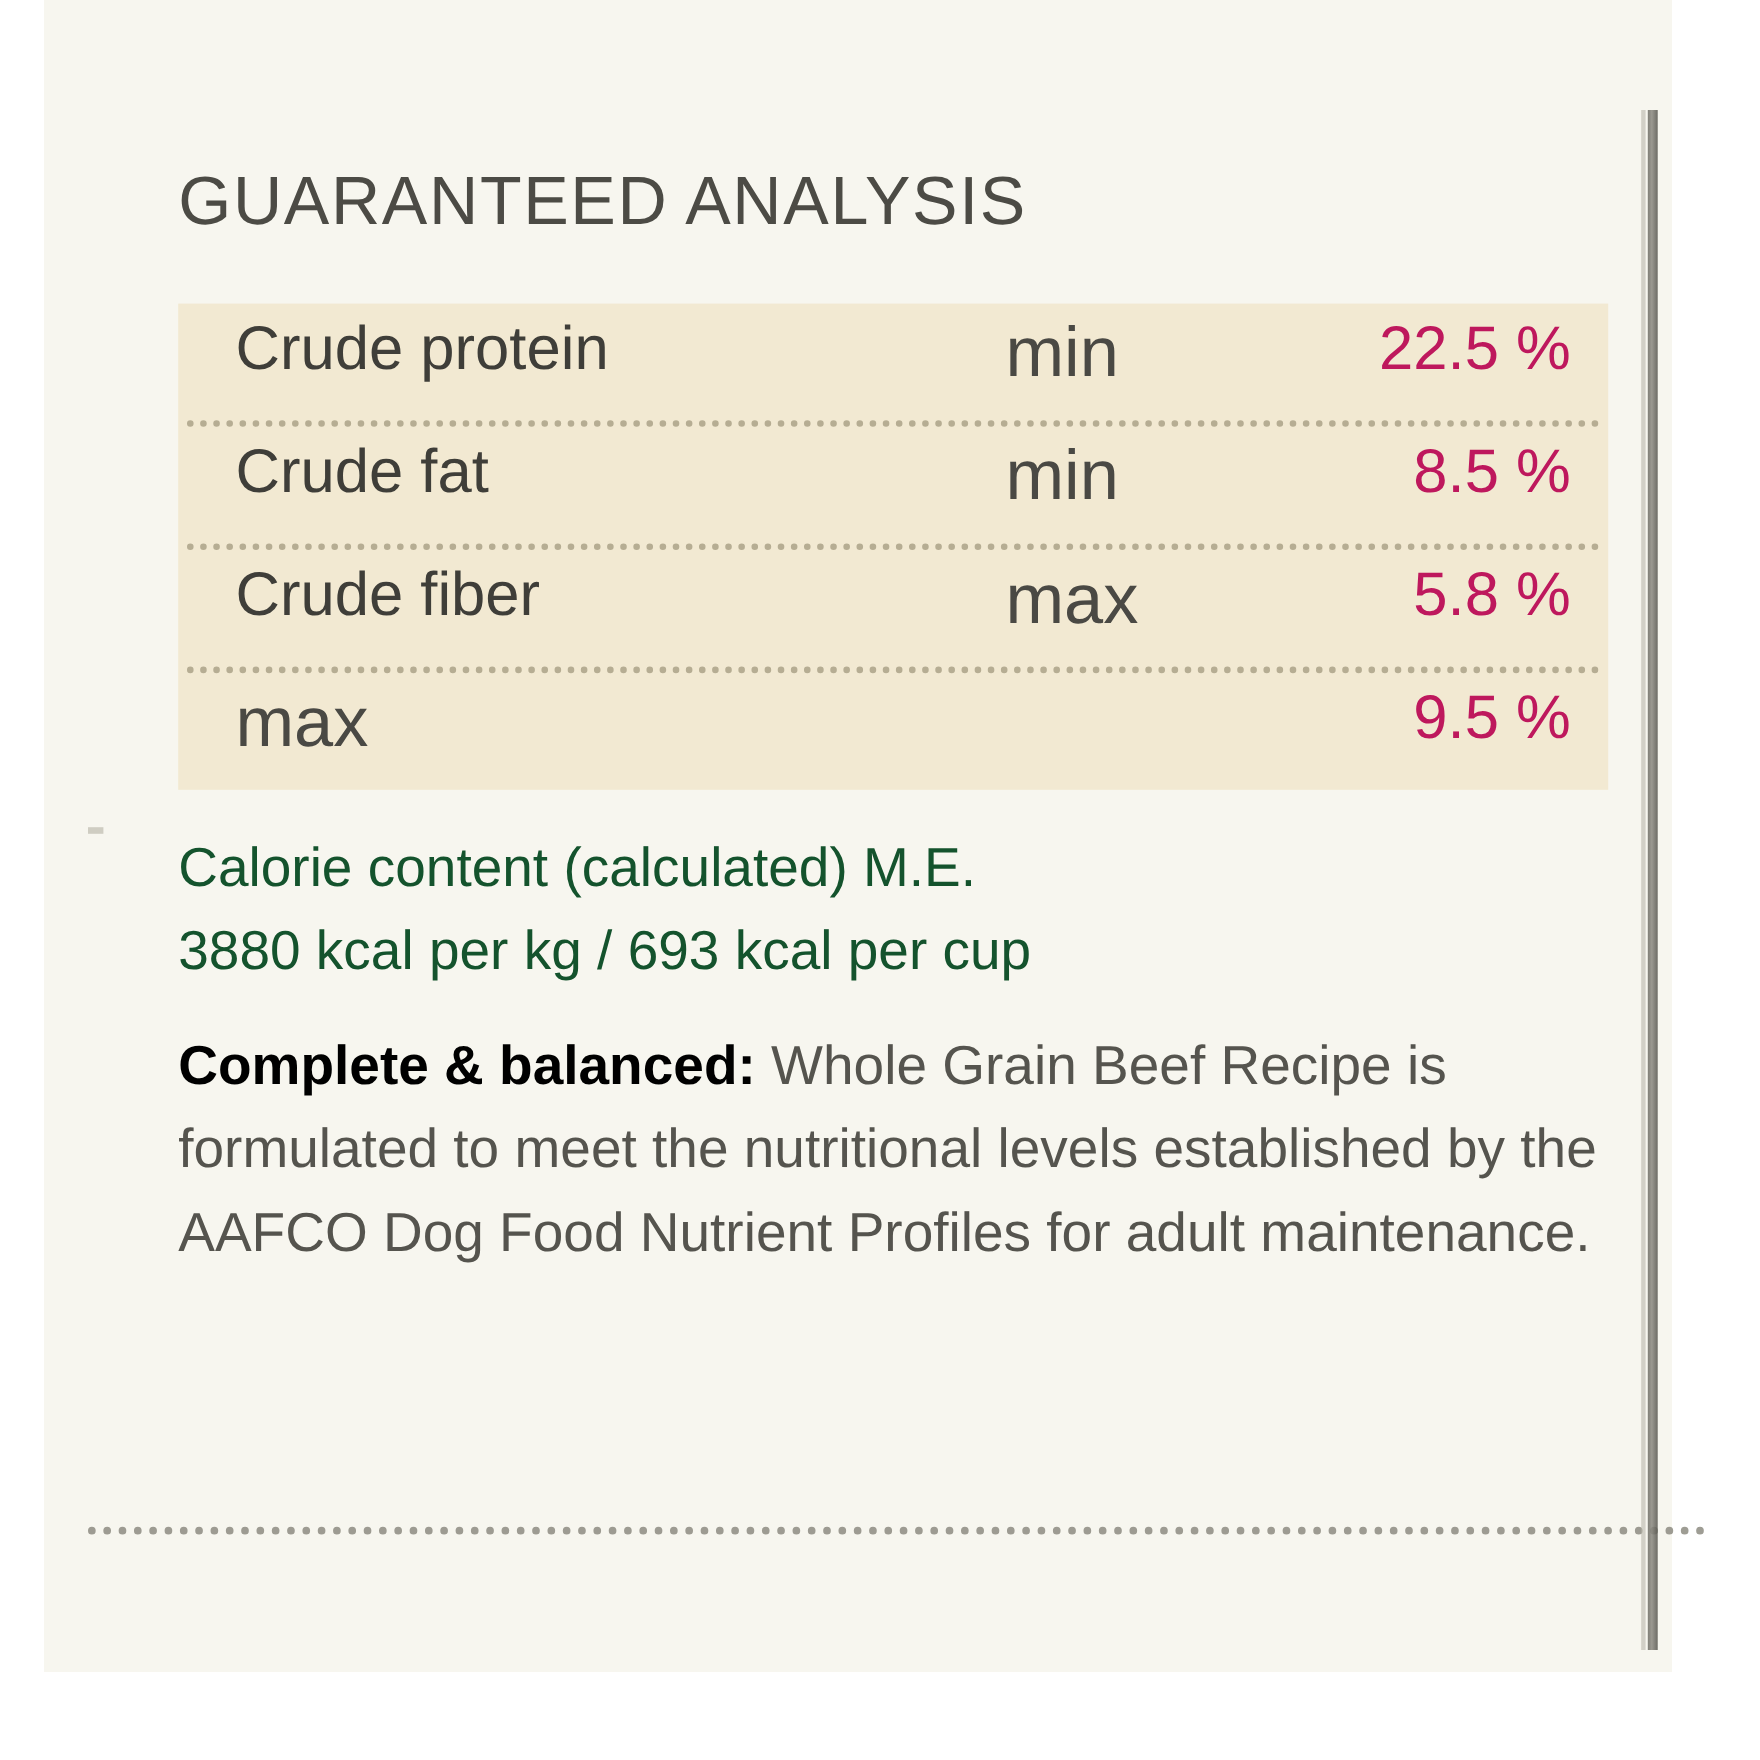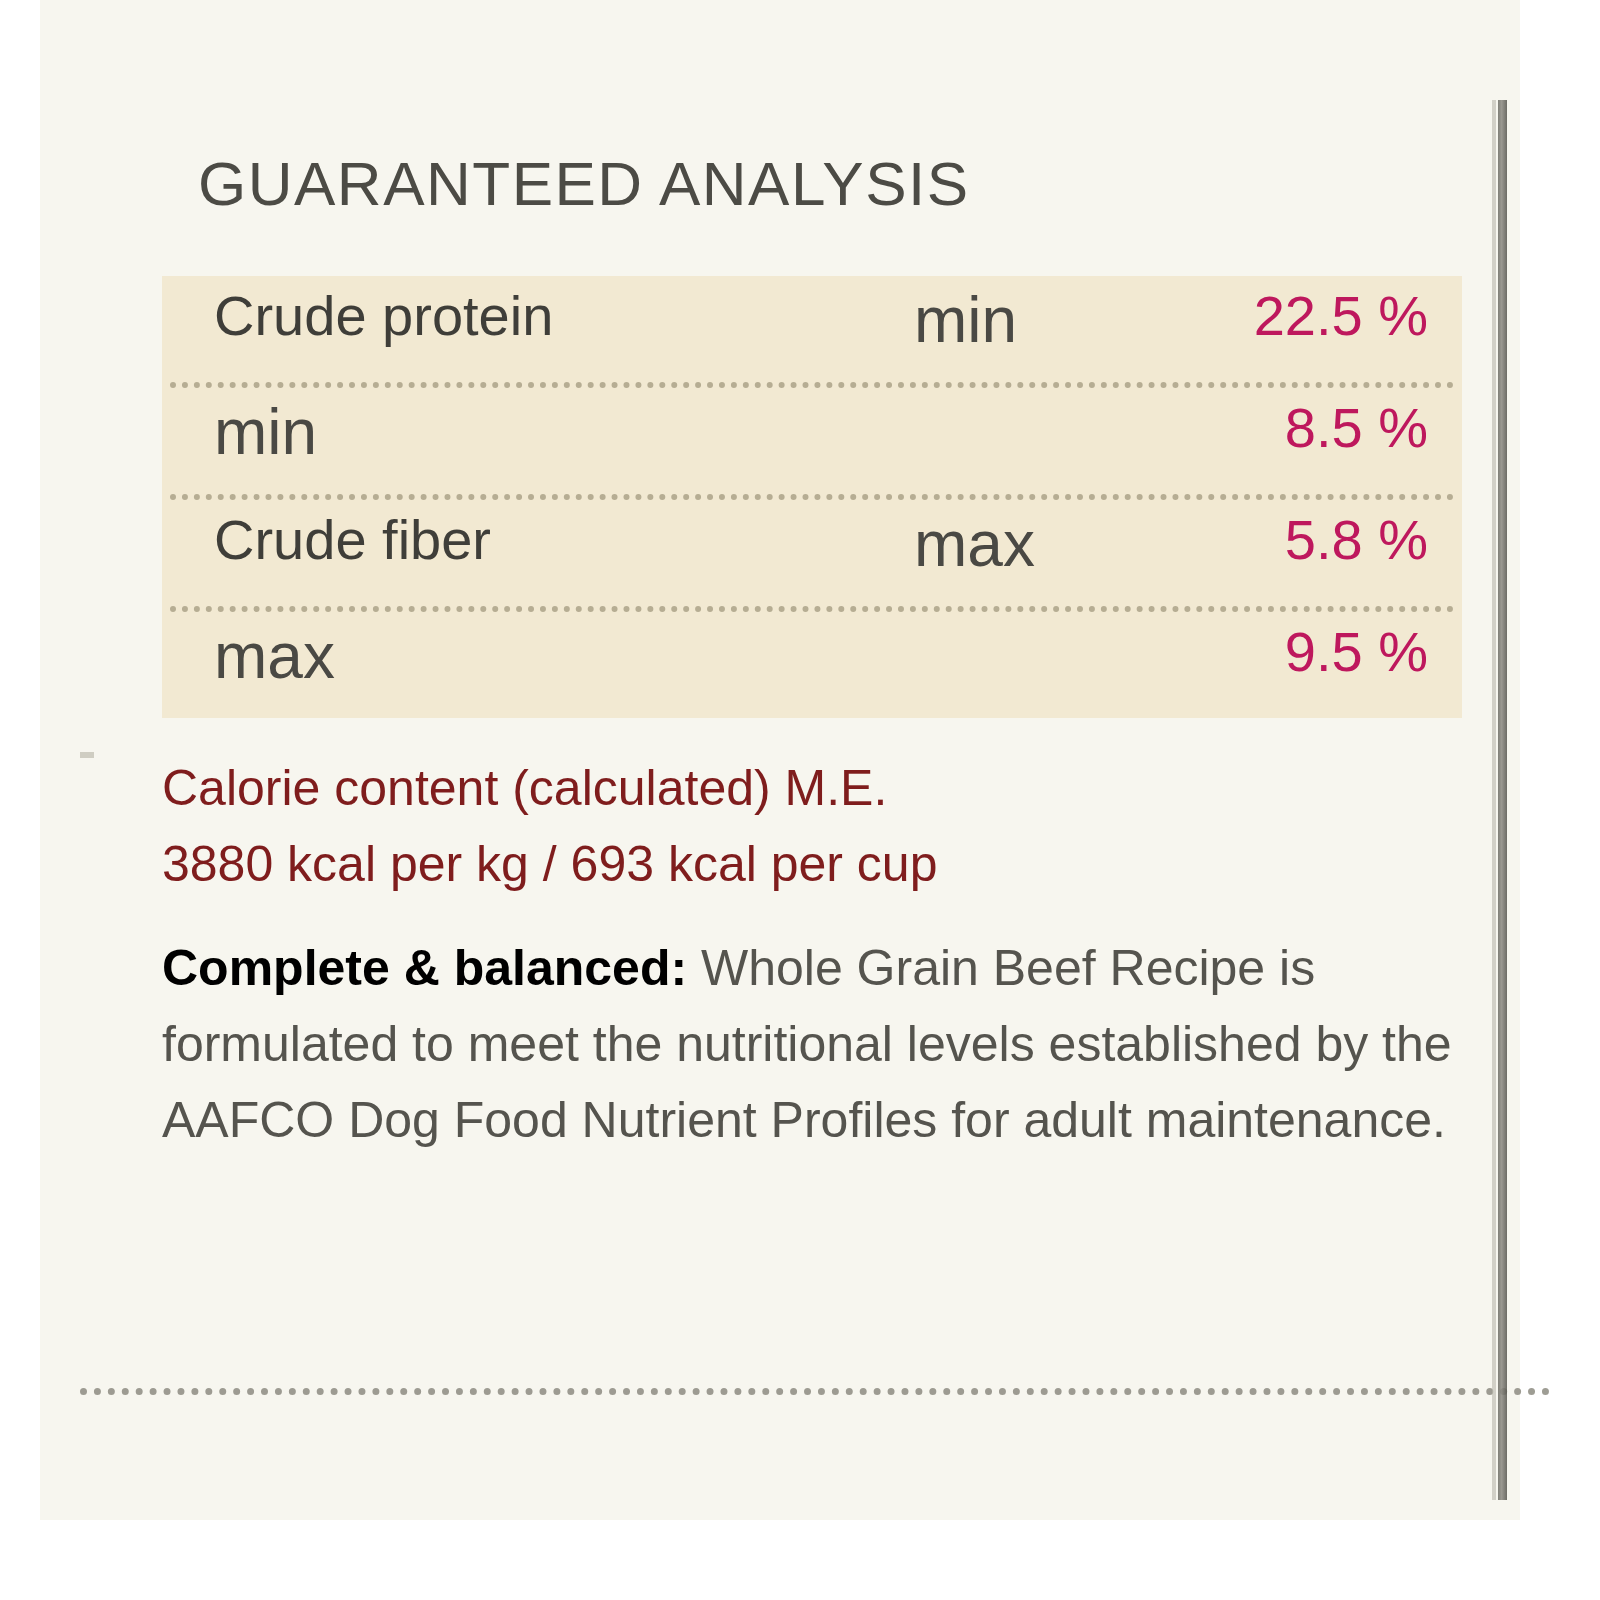--- a/index.html
+++ b/index.html
@@ -47,21 +47,20 @@
   .title {
     position: absolute;
     left: 122px;
     top: 148px;
     font-size: 62px;
     letter-spacing: 1.5px;
     color: #4c4b45;
     font-family: "Liberation Sans", sans-serif;
     font-weight: 400;
     white-space: nowrap;
-    margin-left: 36px;
   }
 
   
   .ga-block {
     position: absolute;
     left: 122px;
     top: 276px;
     width: 1300px;
     background: #f2e9d2;
     padding: 0;
@@ -105,21 +104,21 @@
     width: 1284px;
   }
 
   .calories {
     position: absolute;
     left: 122px;
     top: 750px;
     width: 1300px;
     font-size: 50px;
     line-height: 1.52;
-    color: #7f1d1d;
+    color: #14532d;
   }
 
   .complete {
     position: absolute;
     left: 122px;
     top: 930px;
     width: 1305px;
     font-size: 50px;
     line-height: 1.52;
     color: #55544e;
@@ -161,20 +160,21 @@
   <div class="ga-block">
 
     <div class="ga-row">
       <span class="ga-name">Crude protein</span>
       <span class="ga-qual">min</span>
       <span class="ga-val">22.5 %</span>
     </div>
     <div class="ga-dots"></div>
 
     <div class="ga-row">
+      <span class="ga-name">Crude fat</span>
       <span class="ga-qual">min</span>
       <span class="ga-val">8.5 %</span>
     </div>
     <div class="ga-dots"></div>
 
     <div class="ga-row">
       <span class="ga-name">Crude fiber</span>
       <span class="ga-qual">max</span>
       <span class="ga-val">5.8 %</span>
     </div>

